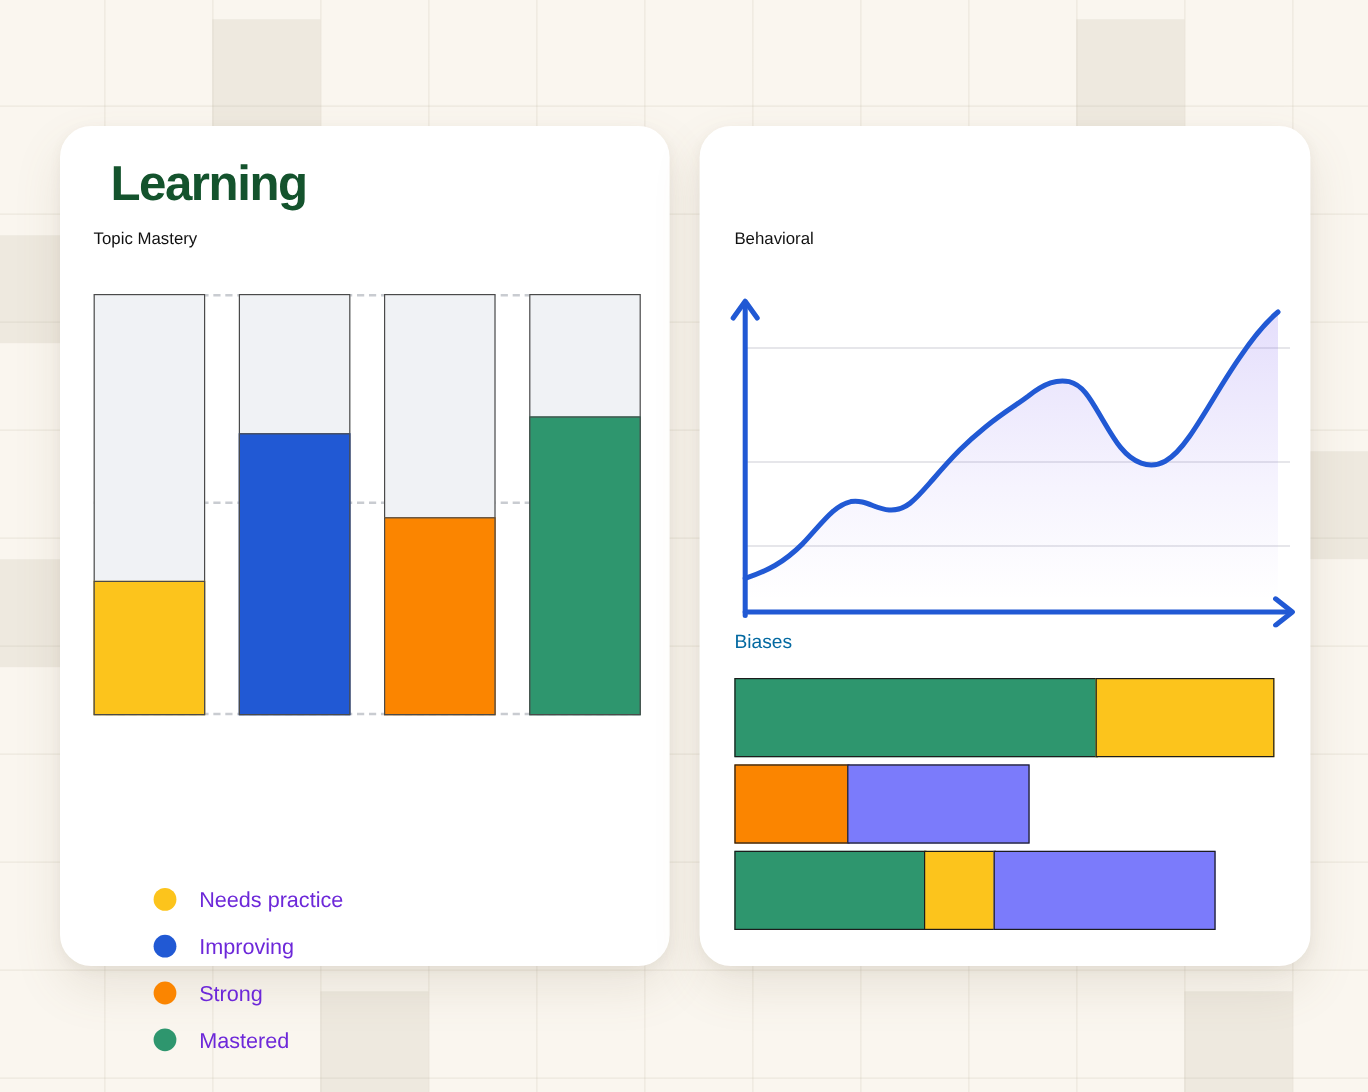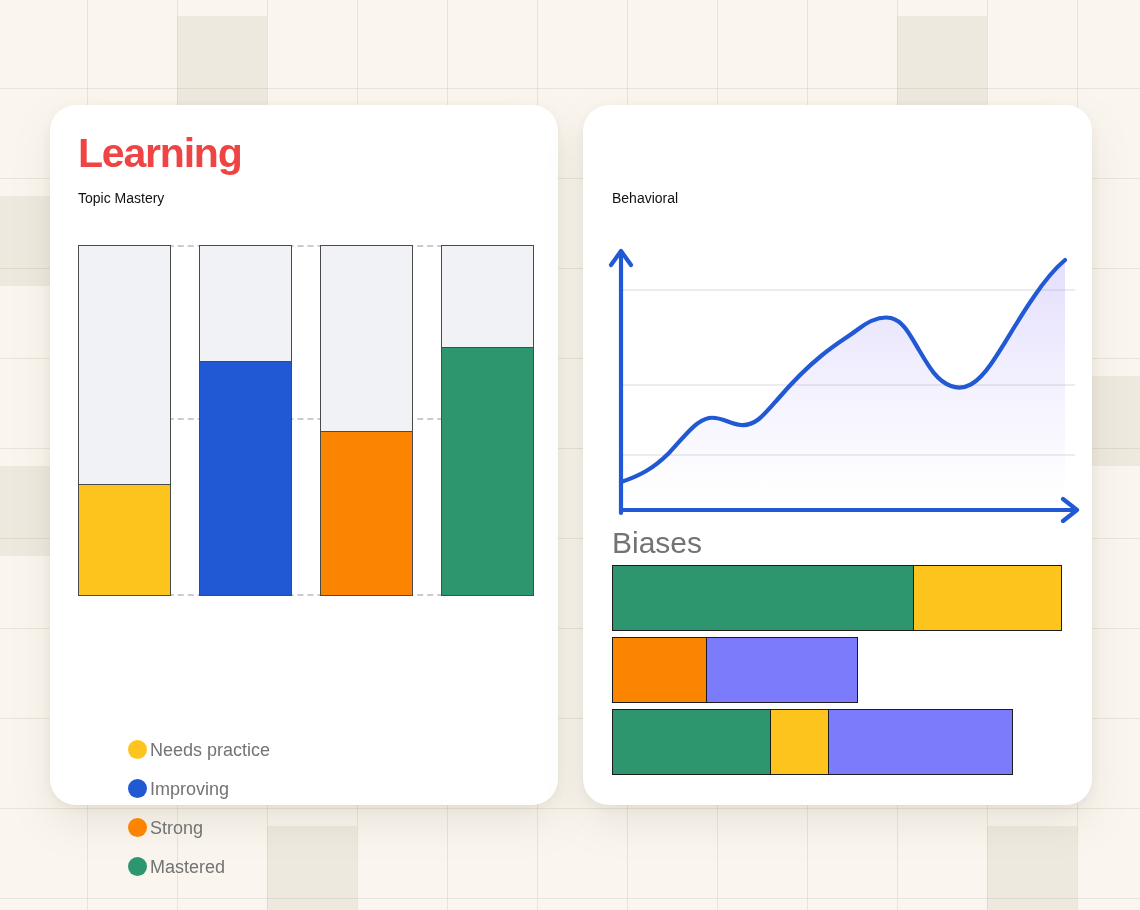--- a/index.html
+++ b/index.html
@@ -38,22 +38,23 @@
     border-radius: 26px;
     box-shadow: 0 18px 40px rgba(120,105,80,.13), 0 3px 10px rgba(120,105,80,.07);
   }
   #card-learning   { left: 50px;  top: 105px; width: 508px; height: 700px; }
   #card-behavioral { left: 583px; top: 105px; width: 509px; height: 700px; }
 
   .card-title {
     font-size: 41px;
     font-weight: 700;
     letter-spacing: -1.2px;
-    color: #ef4444;
-    line-height: 1;
+    color: #14532d;
+    line-height: 1;
+    margin-left: 14px;
   }
   .card-subtitle {
     font-size: 14px;
     font-weight: 400;
     color: #111111;
     line-height: 1;
   }
 
   
   #topic-mastery-chart {
@@ -101,41 +102,41 @@
     align-items: center;
     height: 39px;
   }
   .legend-dot {
     width: 19px;
     height: 19px;
     border-radius: 50%;
     flex: 0 0 auto;
   }
   .legend-label {
-    margin-left: 3px;
+    margin-left: 19px;
     font-size: 18px;
-    color: #737373;
+    color: #6d28d9;
     line-height: 1;
   }
 
   
   #confidence-chart {
     position: absolute;
     left: 16px;
     top: 133px;
     width: 490px;
     height: 285px;
   }
 
   
   .section-heading {
     position: absolute;
-    font-size: 30px;
+    font-size: 16px;
     font-weight: 400;
-    color: #737373;
+    color: #0369a1;
     line-height: 1;
   }
   #biases-chart {
     position: absolute;
     left: 29px;
     top: 460px;
     width: 460px;
   }
   .hbar-row {
     position: relative;

